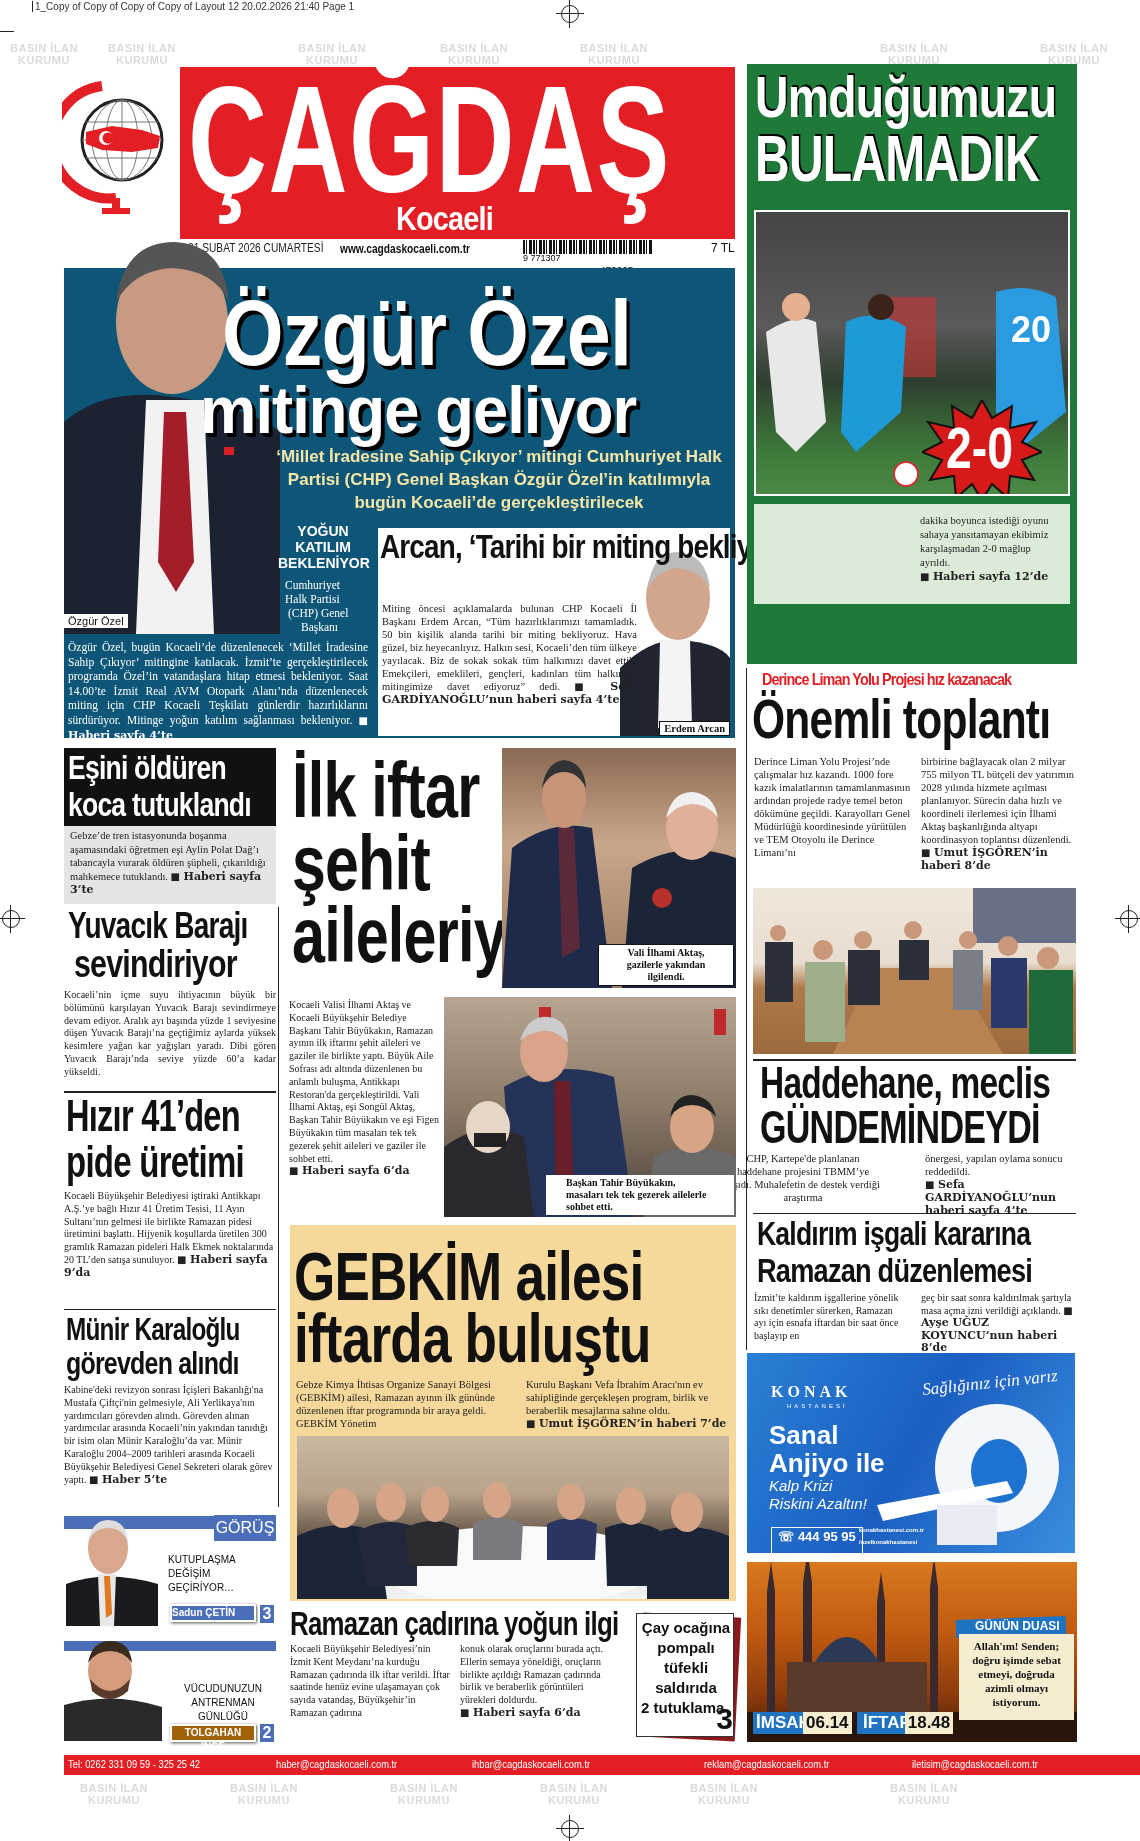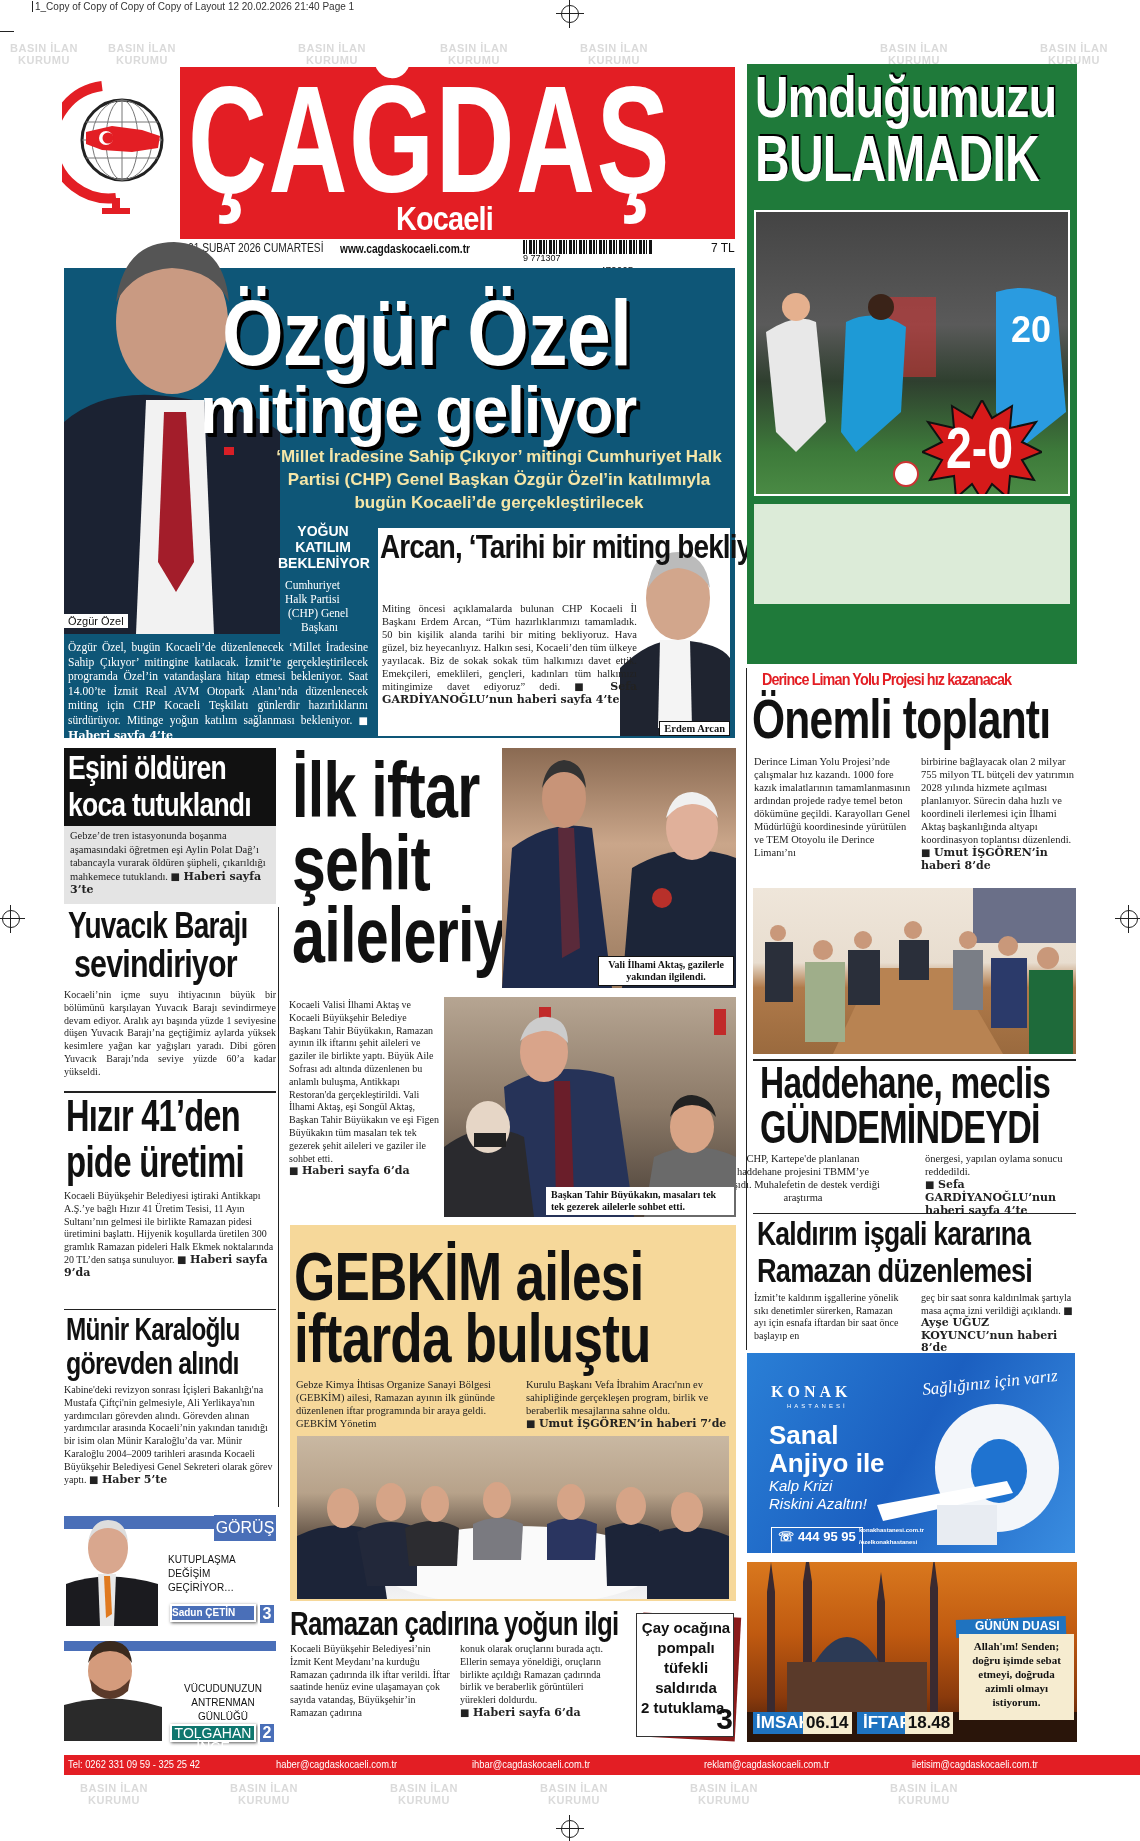--- a/index.html
+++ b/index.html
@@ -11,21 +11,21 @@
 .body-txt{font-family:"Liberation Serif",serif;font-size:11.5px;line-height:14.5px;color:#222;text-align:justify}
 .ref{font-weight:bold;font-family:"DejaVu Serif",serif;font-size:11px}
 .ref::before{content:"\25A0  ";font-size:10px}
 .crop{font-family:"Liberation Sans",sans-serif;font-size:10px;color:#333}
 .reg{width:18px;height:18px;border:1.5px solid #222;border-radius:50%}
 .reg::before{content:"";position:absolute;left:-6px;right:-6px;top:7px;height:1px;background:#222}
 .reg::after{content:"";position:absolute;top:-6px;bottom:-6px;left:7px;width:1px;background:#222}
 .wm{font-family:"Liberation Sans",sans-serif;font-weight:bold;font-size:11px;color:rgba(150,150,150,.35);text-align:center;line-height:12px;letter-spacing:.5px}
 .rule{background:#222}
 .photo{overflow:hidden;background:#777}
-.cap{background:#fff;font-family:"Liberation Serif",serif;font-weight:bold;font-size:11px;padding:2px 5px;color:#111;border:1px solid #111}
+.cap{background:#fff;font-family:"Liberation Serif",serif;font-weight:bold;font-size:11px;padding:2px 20px;color:#111;border:1px solid #111}
 .headshadow{text-shadow:3px 3px 0 #000, 4px 4px 0 #000}
 </style>
 </head>
 <body>
 
 <div class="abs crop" style="left:32px;top:1px;border-left:1px solid #222;padding-left:2px">1_Copy of Copy of Copy of Copy of Layout 12  20.02.2026  21:40  Page 1</div>
 <div class="abs rule" style="left:0;top:31px;width:14px;height:1px"></div>
 <div class="abs reg" style="left:561px;top:5px"></div>
 <div class="abs reg" style="left:561px;top:1820px"></div>
 <div class="abs reg" style="left:2px;top:910px"></div>
@@ -179,20 +179,23 @@
       <circle cx="150" cy="262" r="12" fill="#fff" stroke="#c33" stroke-width="2"></circle>
     </svg>
     <div class="abs" style="left:166px;top:188px;width:120px;height:100px">
       <svg width="120" height="100" viewBox="0 0 120 100">
           <polygon points="60,0 70,18 90,6 88,28 114,22 100,42 120,52 100,60 112,80 88,76 86,98 70,84 60,100 50,84 34,98 32,76 8,80 20,60 0,52 20,42 6,22 32,28 30,6 50,18" fill="#d61a1a" stroke="#111" stroke-width="2"></polygon>
         </svg>
     </div>
     <div class="abs cond" style="left:190px;top:196px;font-size:58px;line-height:80px;color:#fff;transform:scaleX(0.8);letter-spacing:0">2-0</div>
   </div>
   <div class="abs" style="left:7px;top:440px;width:316px;height:100px;background:#dcebd8">
+    <div class="abs body-txt" style="left:166px;top:10px;width:140px;font-size:10.5px;line-height:14px;text-align:left">
+      <span>dakika boyunca istediği oyunu sahaya yansıtamayan ekibimiz karşılaşmadan 2-0 mağlup ayrıldı.</span><br><span class="ref">Haberi sayfa 12’de</span>
+    </div>
   </div>
 </div>
 
 <div class="abs rule" style="left:746px;top:668px;width:1px;height:682px"></div>
 <div class="abs cond" style="left:762px;top:670px;font-size:16px;line-height:20px;color:#e31e24;transform:scaleX(0.9);white-space:nowrap">Derince Liman Yolu Projesi hız kazanacak</div>
 <div class="abs cond" style="left:752px;top:690px;font-size:56px;line-height:58px;color:#111;transform:scaleX(0.76);white-space:nowrap">Önemli toplantı</div>
 <div class="abs body-txt" style="left:754px;top:755px;width:158px;font-size:10.5px;line-height:13px;text-align:left">Derince Liman Yolu Projesi’nde çalışmalar hız kazandı. 1000 fore kazık imalatlarının tamamlanmasının ardından projede radye temel beton dökümüne geçildi. Karayolları Genel Müdürlüğü koordinesinde yürütülen ve TEM Otoyolu ile Derince Limanı’nı</div>
 <div class="abs body-txt" style="left:921px;top:755px;width:154px;font-size:10.5px;line-height:13px;text-align:left">
   <span>birbirine bağlayacak olan 2 milyar 755 milyon TL bütçeli dev yatırımın 2028 yılında hizmete açılması planlanıyor. Sürecin daha hızlı ve koordineli ilerlemesi için İlhami Aktaş başkanlığında altyapı koordinasyon toplantısı düzenlendi.</span> <span class="ref">Umut İŞGÖREN’in haberi 8’de</span>
 </div>
@@ -328,21 +331,21 @@
 <div class="abs" style="left:64px;top:1641px;width:212px;height:10px;background:#4a6fb8"></div>
 <div class="abs" style="left:64px;top:1633px;width:98px;height:108px;overflow:hidden">
   <svg width="98" height="108" viewBox="0 0 98 108">
     <path d="M0 72 Q48 58 98 74 L98 108 L0 108 Z" fill="#2a2a2a"></path>
     <ellipse cx="46" cy="38" rx="22" ry="26" fill="#d49b7c"></ellipse>
       <path d="M24 30 Q28 8 46 8 Q66 8 68 30 Q60 18 46 18 Q32 18 24 30 Z" fill="#3a2a1e"></path>
     <path d="M26 46 Q46 70 66 46 L64 58 Q46 74 28 58 Z" fill="#5a3a2a"></path>
   </svg>
 </div>
 <div class="abs sans" style="left:168px;top:1682px;width:110px;text-align:center;font-size:10px;line-height:14px">VÜCUDUNUZUN ANTRENMAN GÜNLÜĞÜ</div>
-<div class="abs sans" style="left:170px;top:1724px;width:86px;height:18px;background:#0f766e;border:2px solid #fff;box-shadow:1px 1px 3px #555;color:#fff;font-size:14px;font-weight:normal;line-height:14px;text-align:center">TOLGAHAN İNCE</div>
+<div class="abs sans" style="left:170px;top:1724px;width:86px;height:18px;background:#a16207;border:2px solid #fff;box-shadow:1px 1px 3px #555;color:#fff;font-size:10px;font-weight:bold;line-height:14px;text-align:center">TOLGAHAN İNCE</div>
 <div class="abs sans" style="left:258px;top:1722px;width:18px;height:22px;background:#4a6fb8;border:2px solid #fff;color:#fff;font-size:16px;font-weight:bold;line-height:18px;text-align:center">2</div>
 
 <div class="abs cond" style="left:292px;top:750px;font-size:78px;line-height:80px;color:#111;transform:scaleX(0.76);white-space:nowrap">İlk iftar</div>
 <div class="abs cond" style="left:292px;top:823px;font-size:78px;line-height:80px;color:#111;transform:scaleX(0.78);white-space:nowrap">şehit</div>
 <div class="abs cond" style="left:292px;top:893px;font-size:78px;line-height:84px;color:#111;transform:scaleX(0.76);white-space:nowrap">aileleriyle</div>
 <div class="abs photo" style="left:502px;top:748px;width:234px;height:240px;background:linear-gradient(180deg,#8a6a52 0%,#caa68a 40%,#9a7a5e 100%)">
   <svg width="234" height="240" viewBox="0 0 234 240">
     <path d="M10 100 Q50 70 90 80 L110 240 L0 240 Z" fill="#1e2a4a"></path>
     <path d="M56 80 L72 80 L78 200 L60 210 Z" fill="#5a2a3a"></path>
     <ellipse cx="62" cy="50" rx="22" ry="30" fill="#c89478"></ellipse>

